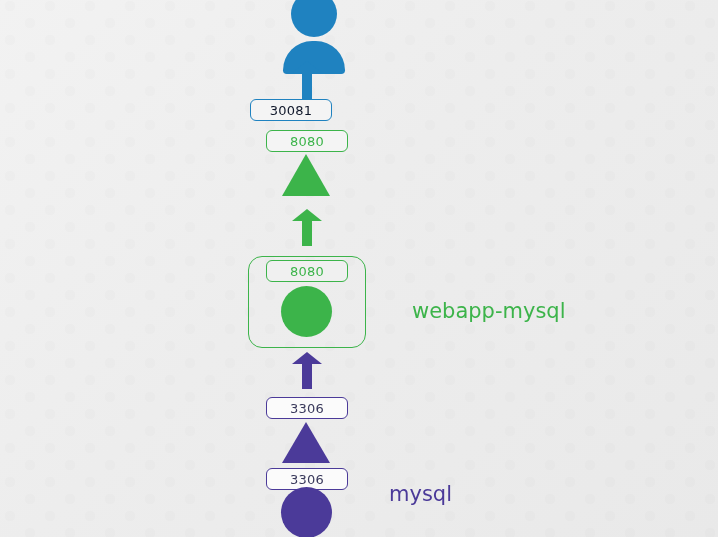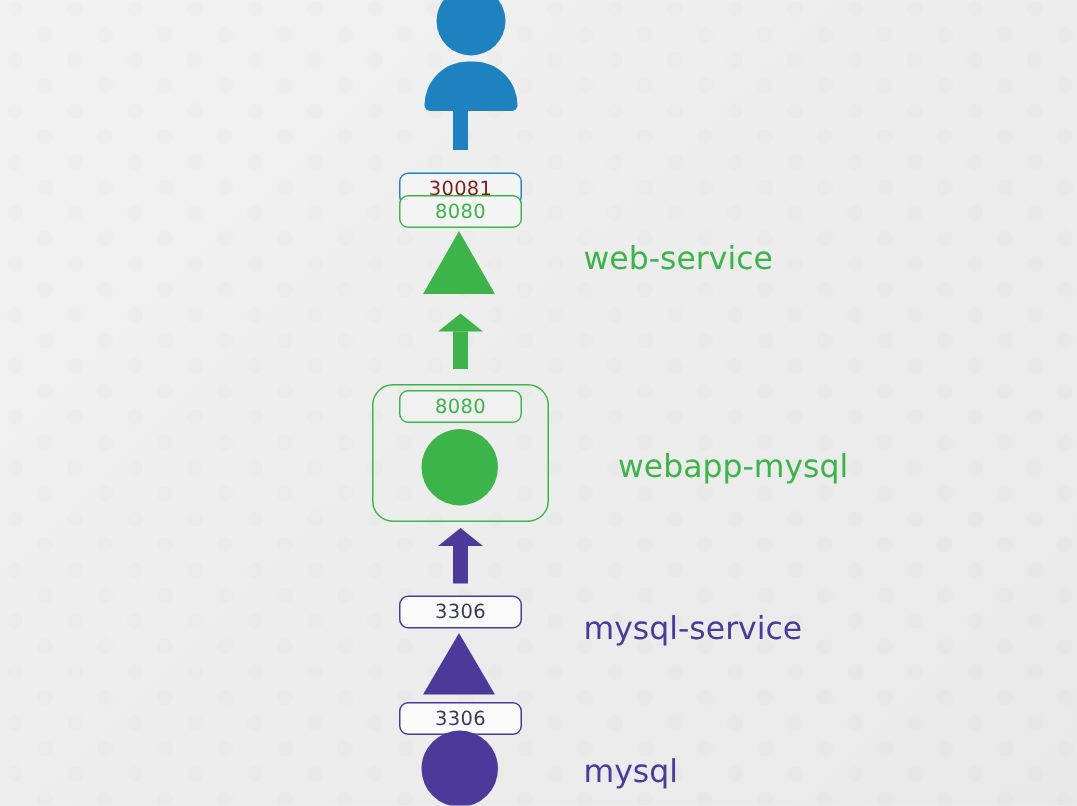--- a/index.html
+++ b/index.html
@@ -100,27 +100,26 @@
   <div class="abs" style="left:283px; top:-9px;">
     <div class="person-head" style="background:#1f82c0; margin-left:8px;"></div>
     <div class="person-body" style="background:#1f82c0; margin-top:4px;"></div>
   </div>
 
   <div class="abs arrow" style="left:292px; top:61px;">
     <div class="arrow-head" style="border-bottom:12px solid #1f82c0;"></div>
     <div class="arrow-shaft" style="height:27px; background:#1f82c0;"></div>
   </div>
 
-  <div class="abs port-badge" style="left:266px; top:99px; border-color:#1f82c0; color:#7f1d1d;margin-top:16px;">30081</div>
+  <div class="abs port-badge" style="left:250px; top:99px; border-color:#1f82c0; color:#0f172a;">30081</div>
 
   <div class="abs port-badge" style="left:266px; top:130px; border-color:#3cb44a; color:#3cb44a;">8080</div>
 
   <div class="abs tri" style="left:282px; top:154px; border-bottom:42px solid #3cb44a;"></div>
 
-  <div class="abs node-label" style="left:389px; top:162px; color:#3cb44a;">web-service</div>
 
   <div class="abs arrow" style="left:292px; top:209px;">
     <div class="arrow-head" style="border-bottom:12px solid #3cb44a;"></div>
     <div class="arrow-shaft" style="height:25px; background:#3cb44a;"></div>
   </div>
 
   <div class="abs group-box" style="left:248px; top:256px; width:118px; height:92px; border:1.6px solid #3cb44a;"></div>
 
   <div class="abs port-badge" style="left:266px; top:260px; border-color:#3cb44a; color:#3cb44a; background:#f0f0f0;">8080</div>
 
@@ -130,21 +129,20 @@
 
   <div class="abs arrow" style="left:292px; top:352px;">
     <div class="arrow-head" style="border-bottom:12px solid #4b3a99;"></div>
     <div class="arrow-shaft" style="height:25px; background:#4b3a99;"></div>
   </div>
 
   <div class="abs port-badge" style="left:266px; top:397px; border-color:#4b3a99; color:#3a3a5c; background:#fbfbfb;">3306</div>
 
   <div class="abs tri" style="left:282px; top:422px; border-bottom:41px solid #4b3a99;"></div>
 
-  <div class="abs node-label" style="left:389px; top:409px; color:#4b3a99;">mysql-service</div>
 
   <div class="abs port-badge" style="left:266px; top:468px; border-color:#4b3a99; color:#3a3a5c; background:#fbfbfb;">3306</div>
 
   <div class="abs circ" style="left:281px; top:487px; width:51px; height:51px; background:#4b3a99;"></div>
 
-  <div class="abs node-label" style="left:389px; top:504px; color:#4b3a99;">mysql</div>
+  <div class="abs node-label" style="left:389px; top:484px; color:#4b3a99;">mysql</div>
 
 </div>
 
 </body></html>

